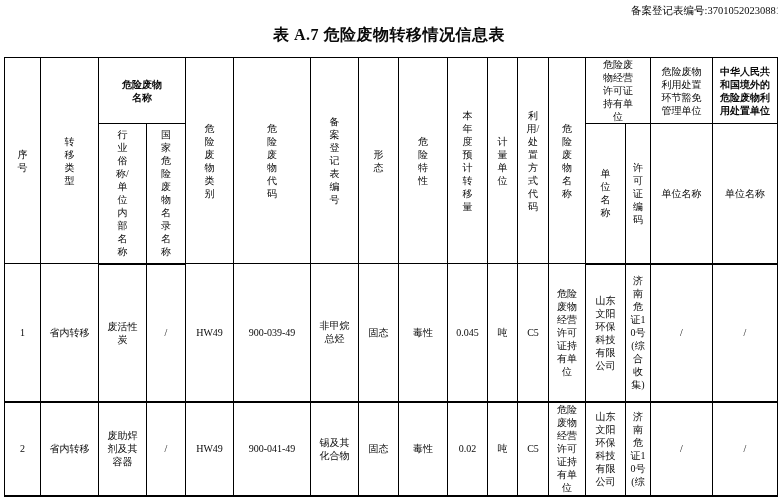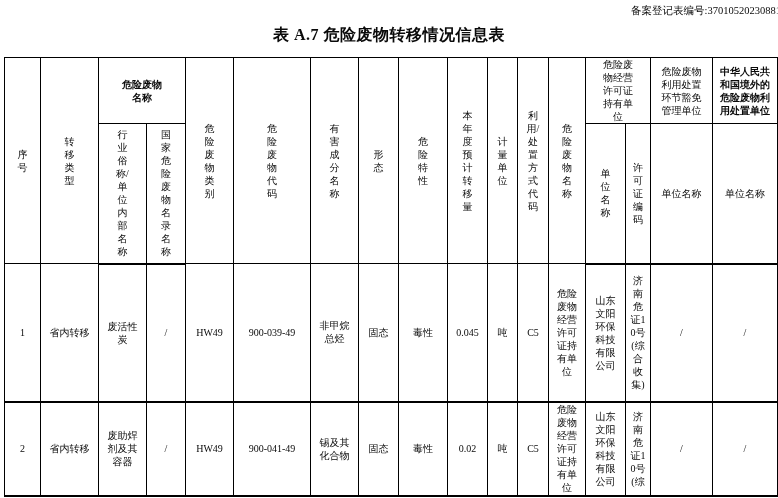--- a/index.html
+++ b/index.html
@@ -82,21 +82,21 @@
     <th colspan="2">
           <div class="c46">危险废物名称</div>
         </th>
     <th rowspan="2">
           <div class="cv">危险废物类别</div>
         </th>
     <th rowspan="2">
           <div class="cv">危险废物代码</div>
         </th>
     <th rowspan="2">
-          <div class="cv">有害成分名称</div>
+          <div class="cv">备案登记表编号</div>
         </th>
     <th rowspan="2">
           <div class="cv">形态</div>
         </th>
     <th rowspan="2">
           <div class="cv">危险特性</div>
         </th>
     <th rowspan="2">
           <div class="cv">本年度预计转移量</div>
         </th>

